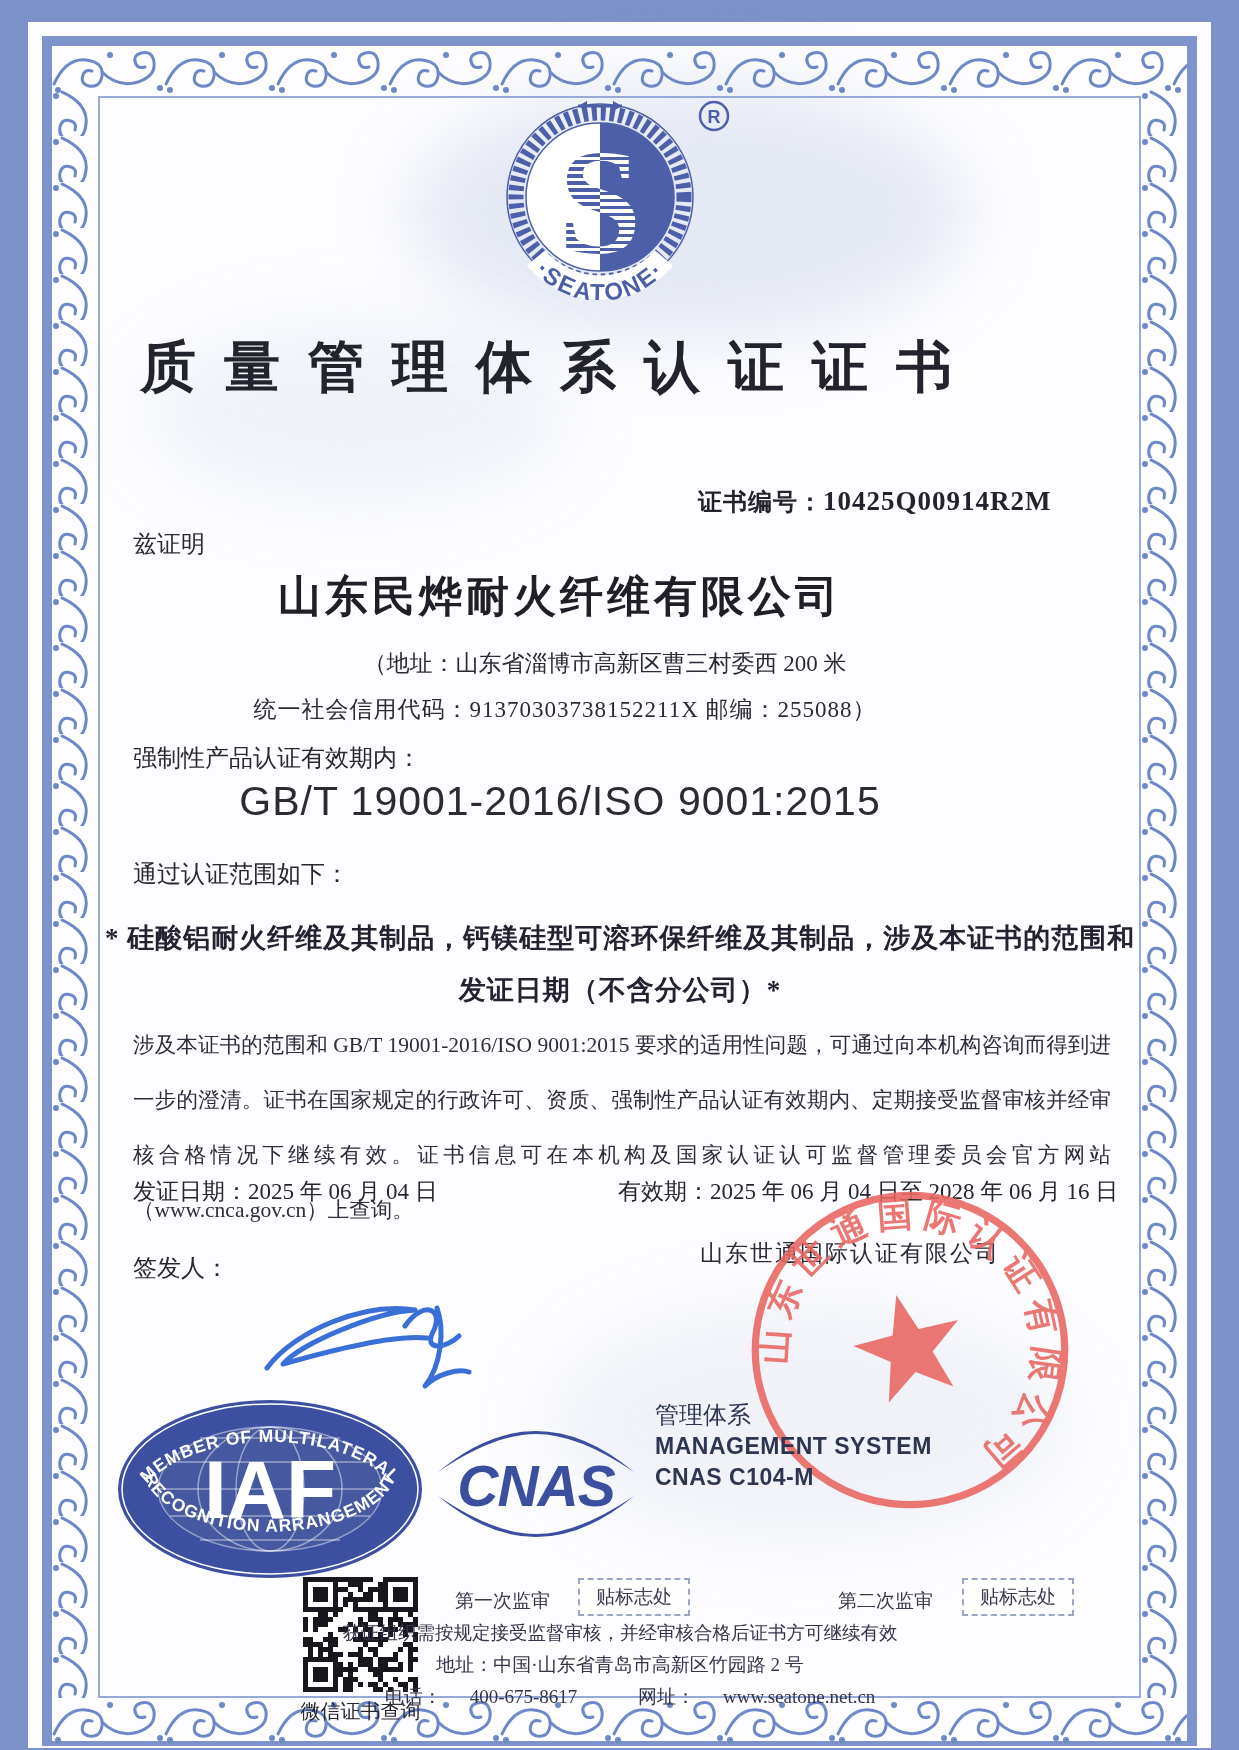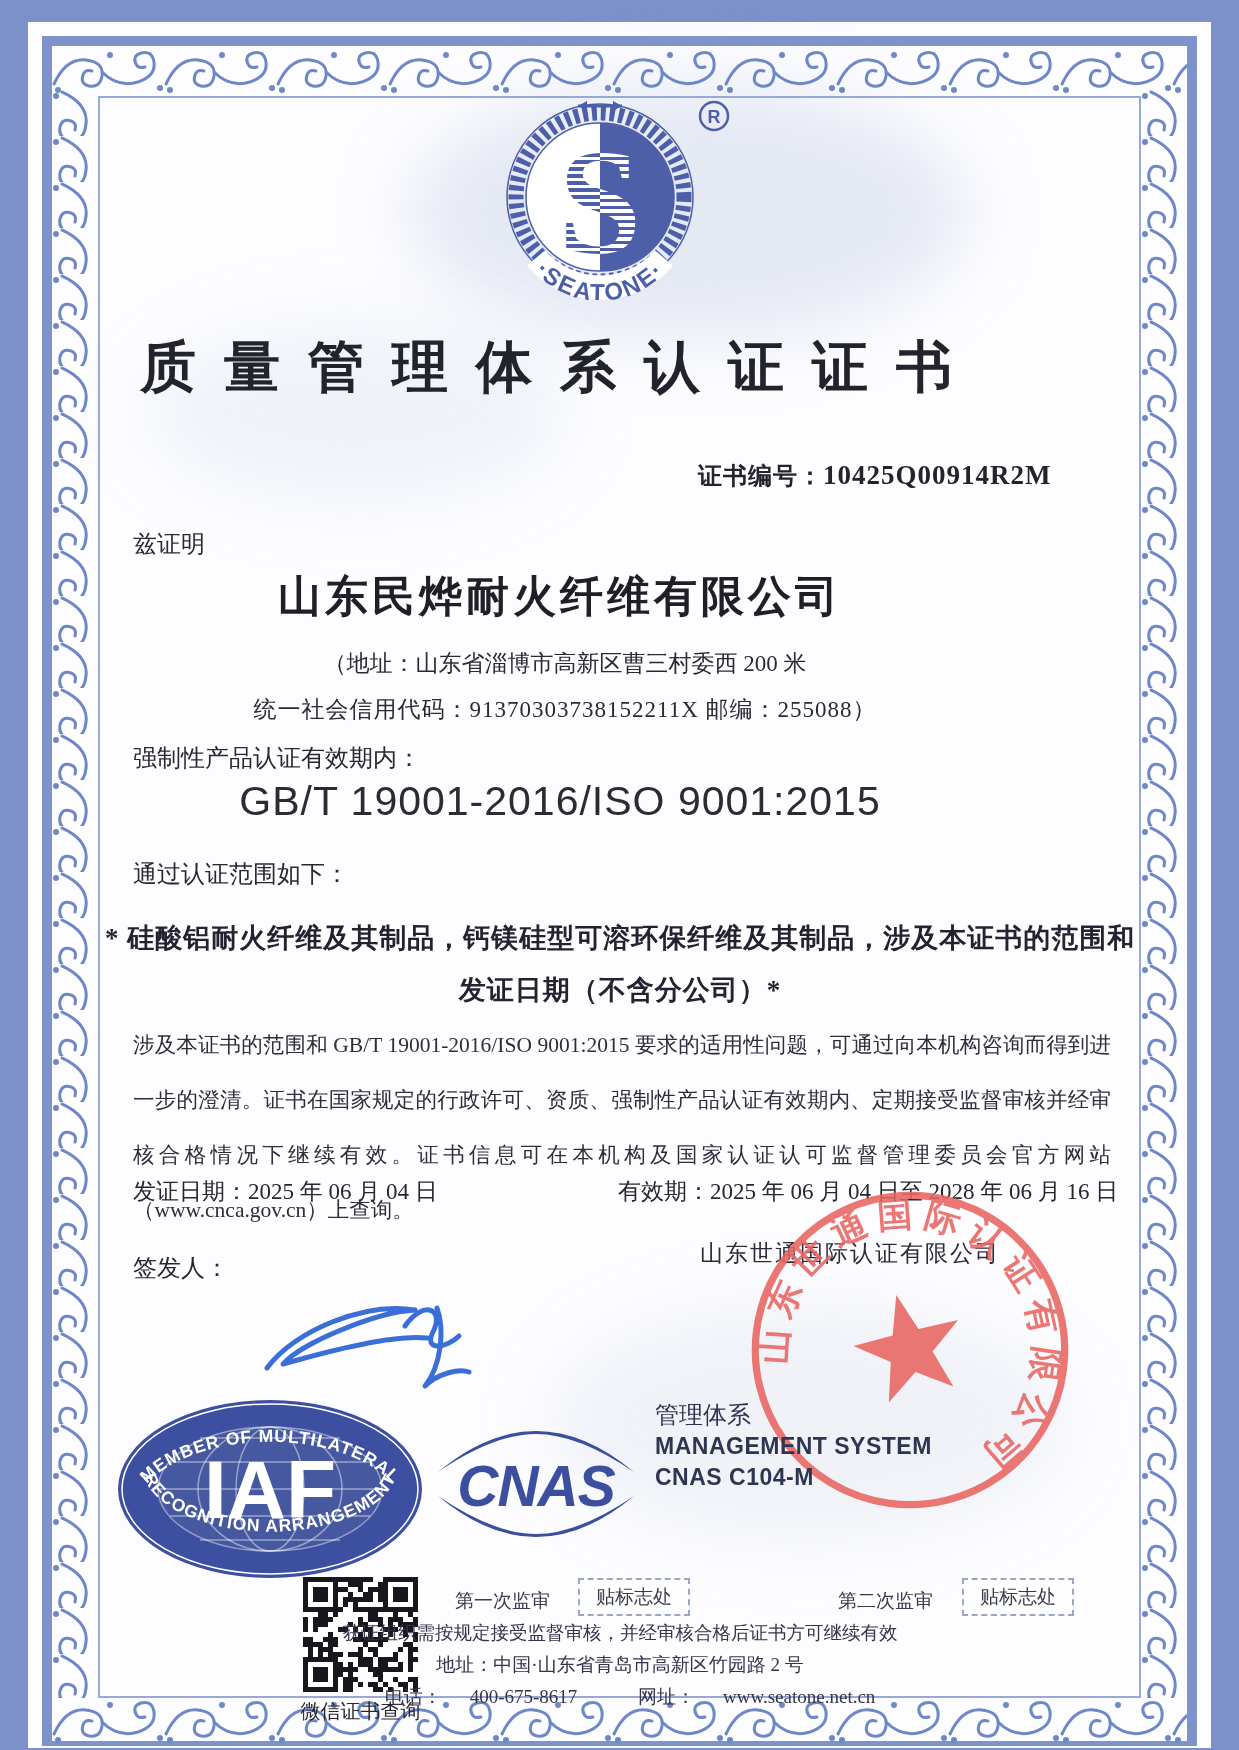--- a/index.html
+++ b/index.html
@@ -15,25 +15,25 @@
   .c2{left:120px;top:300px;width:420px;height:180px;background:rgba(180,192,220,.18);}
   .c3{left:520px;top:1280px;width:520px;height:240px;background:rgba(172,184,214,.16);}
   .frame{position:absolute;left:14px;top:14px;right:14px;bottom:2px;border:10px solid #7e92cc;border-bottom-width:5px;}
   .innerline{position:absolute;left:70px;top:74px;right:70px;bottom:50px;border:2px solid #97a9d8;}
   .strip{position:absolute;}
   .abs{position:absolute;}
   .title{
     left:100px;top:330px;width:920px;text-align:center;
     font-size:56px;font-weight:700;letter-spacing:28px;color:#23232d;
   }
-  .certno{left:698px;top:460px;font-size:24px;font-weight:700;color:#23232d;letter-spacing:1px;}
+  .certno{left:698px;top:486px;font-size:24px;font-weight:700;color:#23232d;letter-spacing:1px;}
   .certno .num{font-size:27px;}
   .certify{left:133px;top:528px;font-size:24px;color:#2a2a36;}
   .company{left:100px;top:568px;width:920px;text-align:center;font-size:43px;font-weight:700;color:#1f1f28;letter-spacing:4px;}
-  .addr1{left:100px;top:648px;width:930px;text-align:center;font-size:23px;color:#2a2a36;}
+  .addr1{left:100px;top:648px;width:930px;text-align:center;font-size:23px;color:#2a2a36;padding-left:40px;}
   .addr2{left:100px;top:694px;width:930px;text-align:center;font-size:23px;color:#2a2a36;letter-spacing:1px;}
   .stdlabel{left:133px;top:742px;font-size:24px;color:#282832;}
   .standard{left:100px;top:778px;width:920px;text-align:center;
     font-family:"Liberation Sans","DejaVu Sans",sans-serif;font-size:41px;color:#2b2b33;letter-spacing:1px;}
   .scopelabel{left:133px;top:858px;font-size:24px;color:#282832;}
   .scope1{left:90px;top:920px;width:1060px;text-align:center;font-size:27px;font-weight:700;color:#222230;letter-spacing:1px;}
   .scope2{left:90px;top:972px;width:1060px;text-align:center;font-size:27px;font-weight:700;color:#222230;letter-spacing:1px;}
   .notice{left:133px;top:1018px;width:978px;font-size:21.5px;line-height:55px;text-align:justify;color:#2d2d3c;}
   .daterow-l{left:133px;top:1176px;font-size:23px;color:#26262e;}
   .daterow-r{left:618px;top:1176px;font-size:23px;color:#26262e;}

